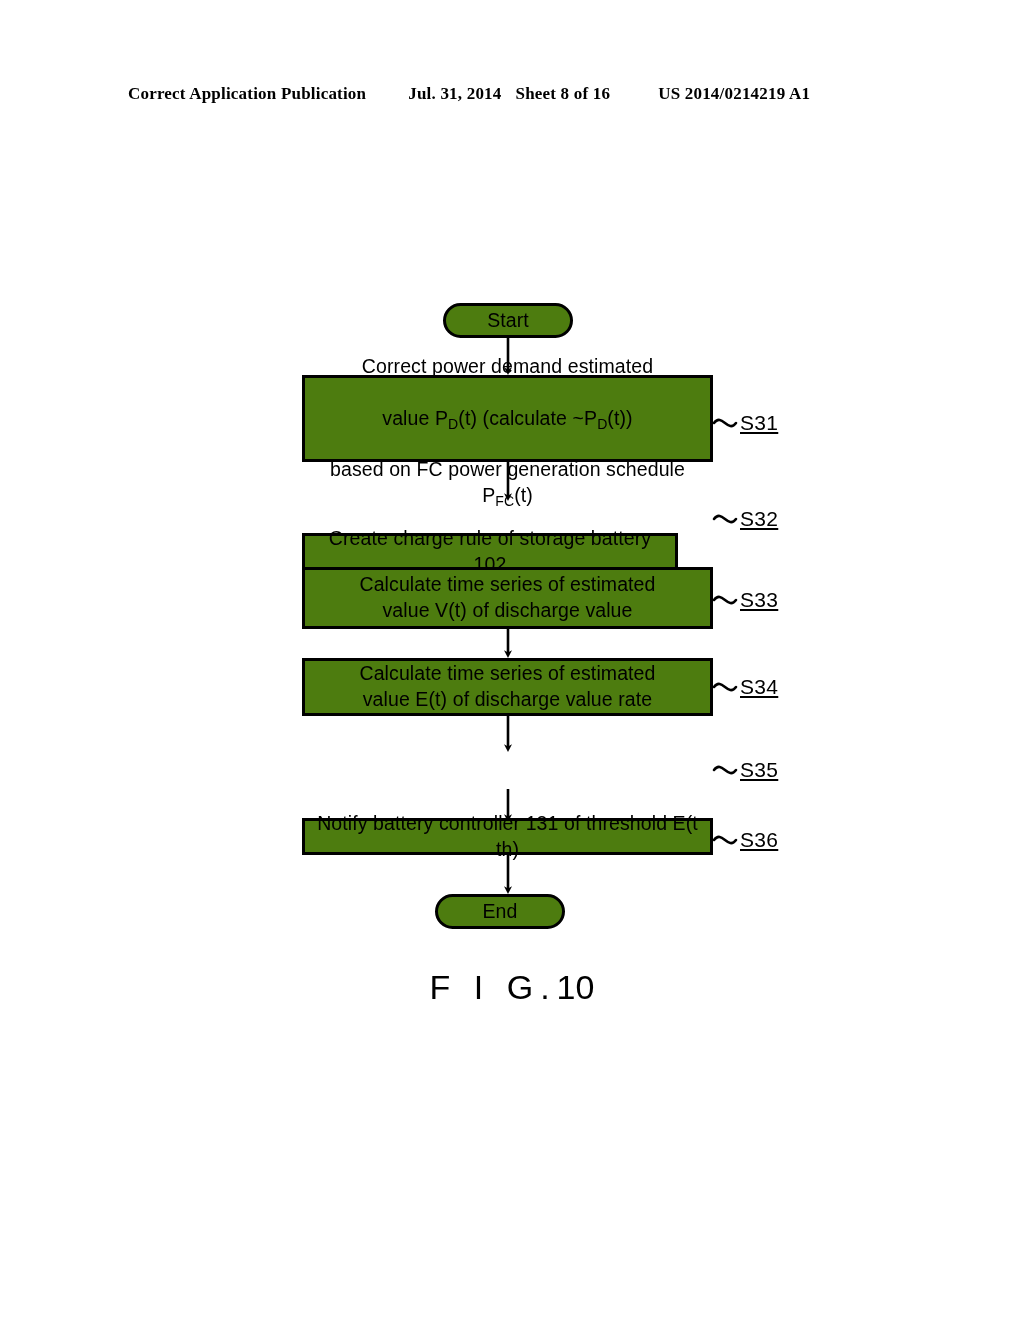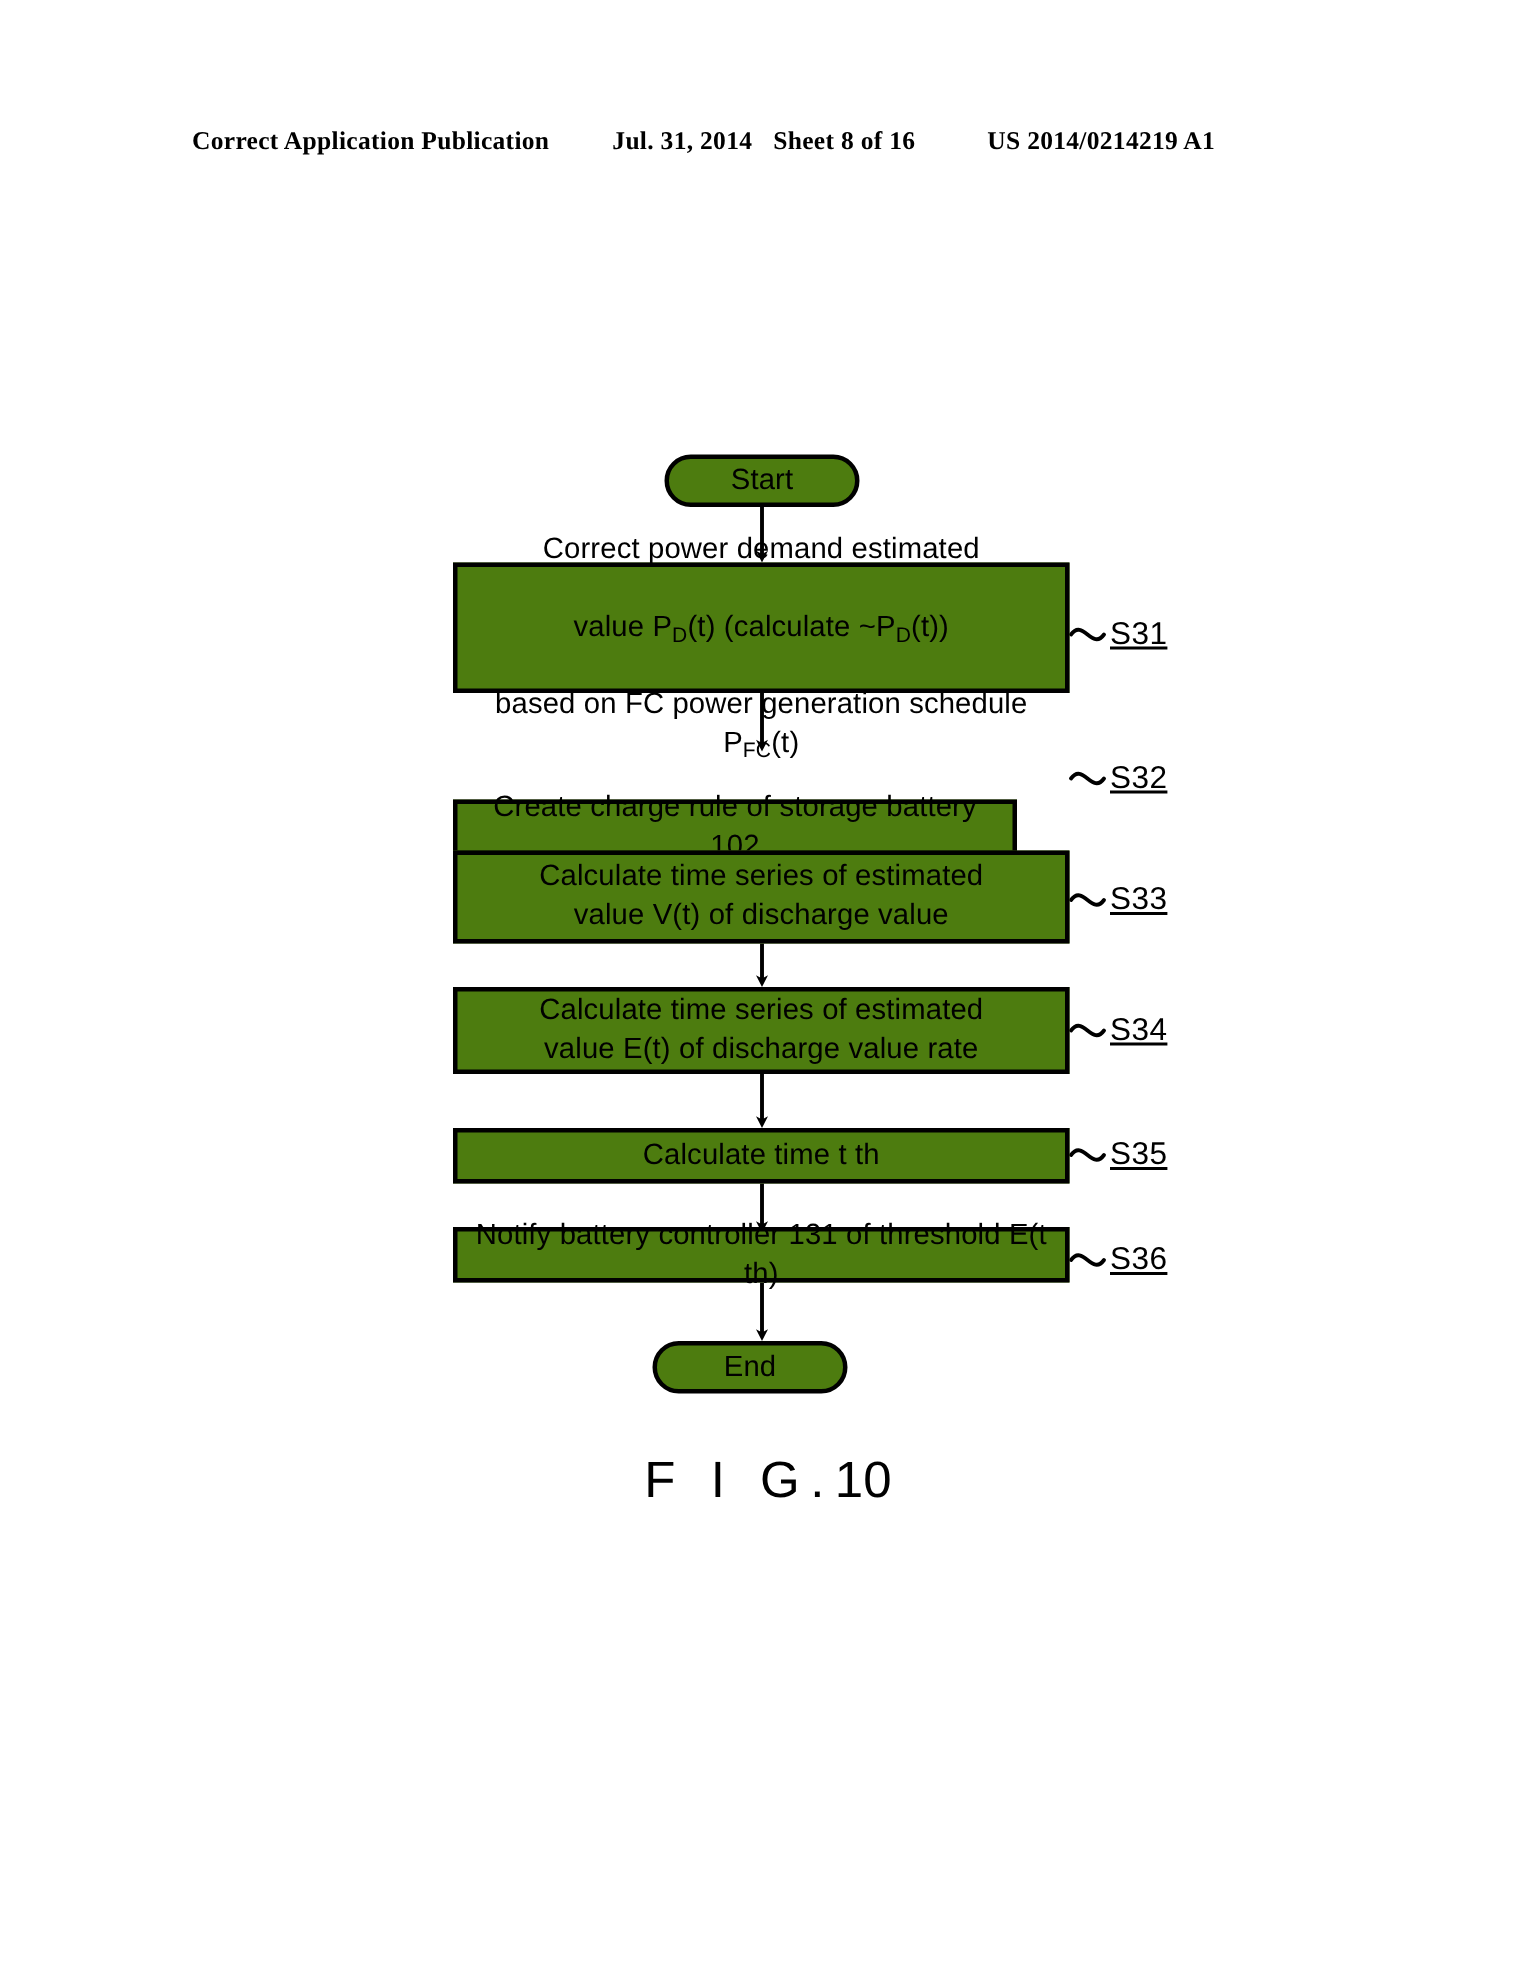--- a/index.html
+++ b/index.html
@@ -175,23 +175,20 @@
   <div class="node process" style="left:302px; top:567px; width:411px; height:62px;">
     <span class="txt">Calculate time series of estimated
 value V(t) of discharge value</span>
   </div>
 
   <div class="node process" style="left:302px; top:658px; width:411px; height:58px;">
     <span class="txt">Calculate time series of estimated
 value E(t) of discharge value rate</span>
   </div>
 
-  <div class="node process" style="left:302px; top:752px; width:411px; height:37px;">
-    <span class="txt">Calculate time t th</span>
-  </div>
 
   <div class="node process" style="left:302px; top:818px; width:411px; height:37px;">
     <span class="txt">Notify battery controller 131 of threshold E(t th)</span>
   </div>
 
   <div class="node terminator" style="left:435px; top:894px; width:130px; height:35px;">
     <span class="txt">End</span>
   </div>
 
   <div class="step-label" style="left:740px; top:412px;">S31</div>

